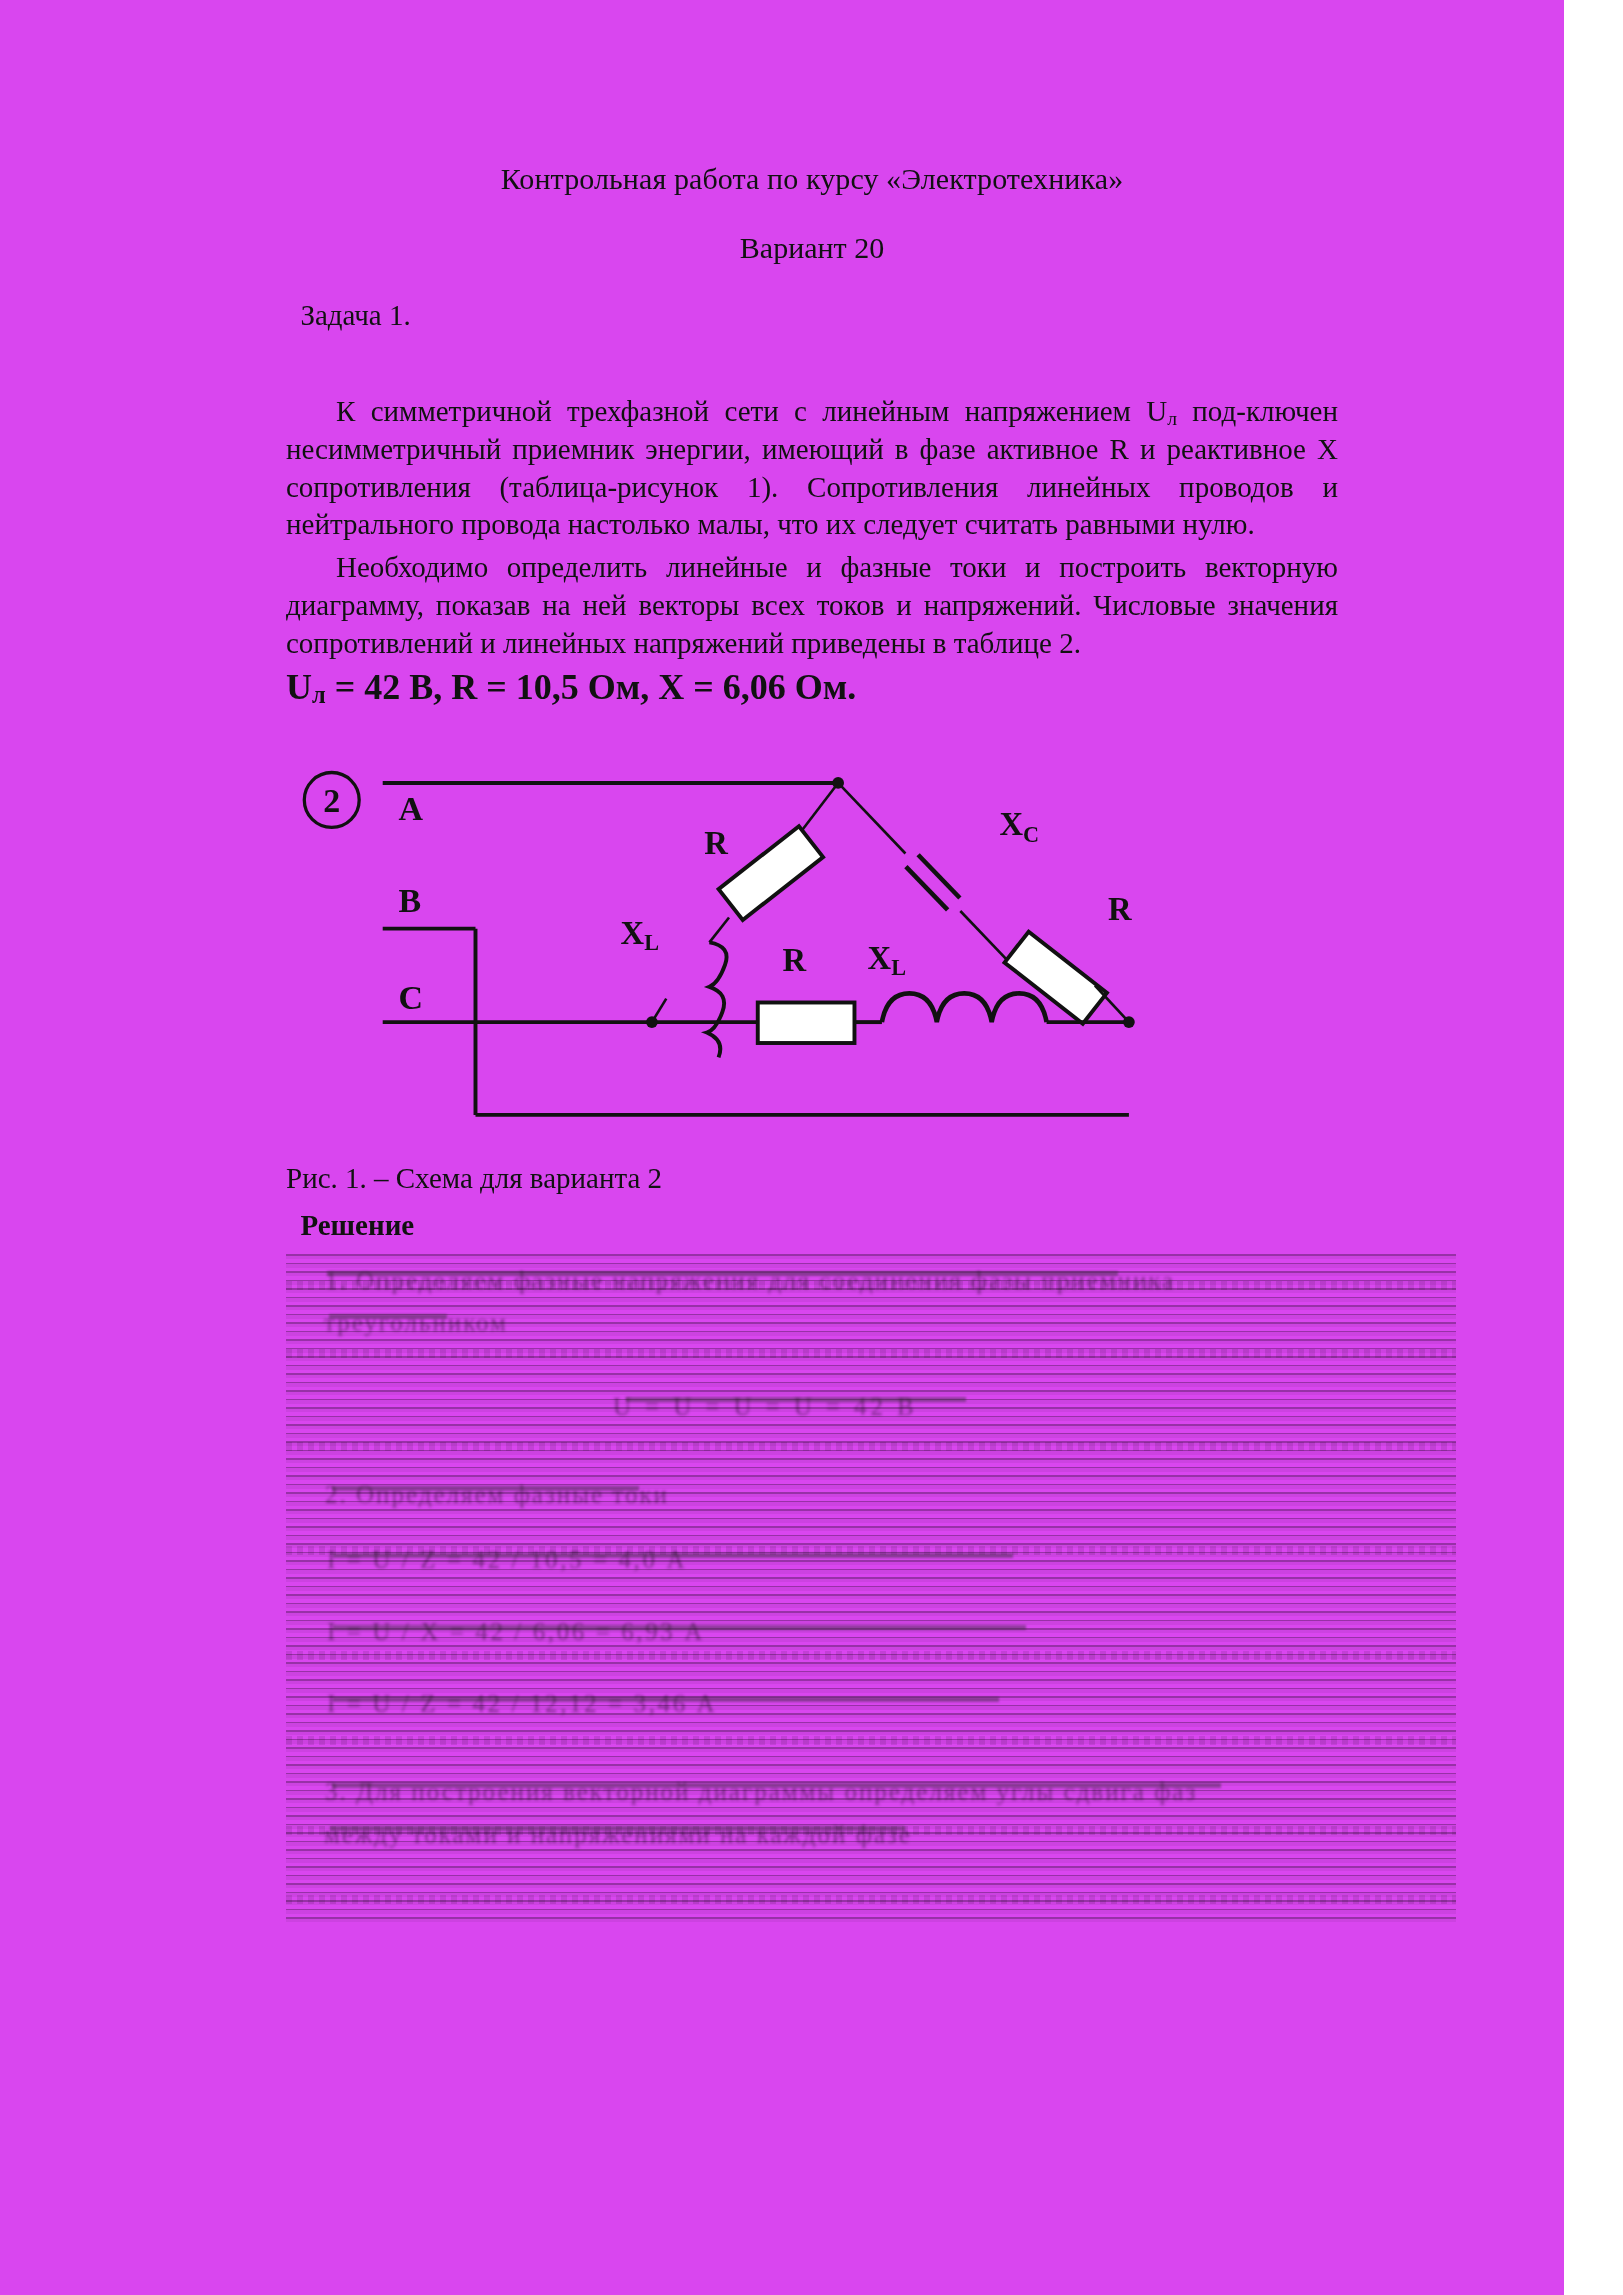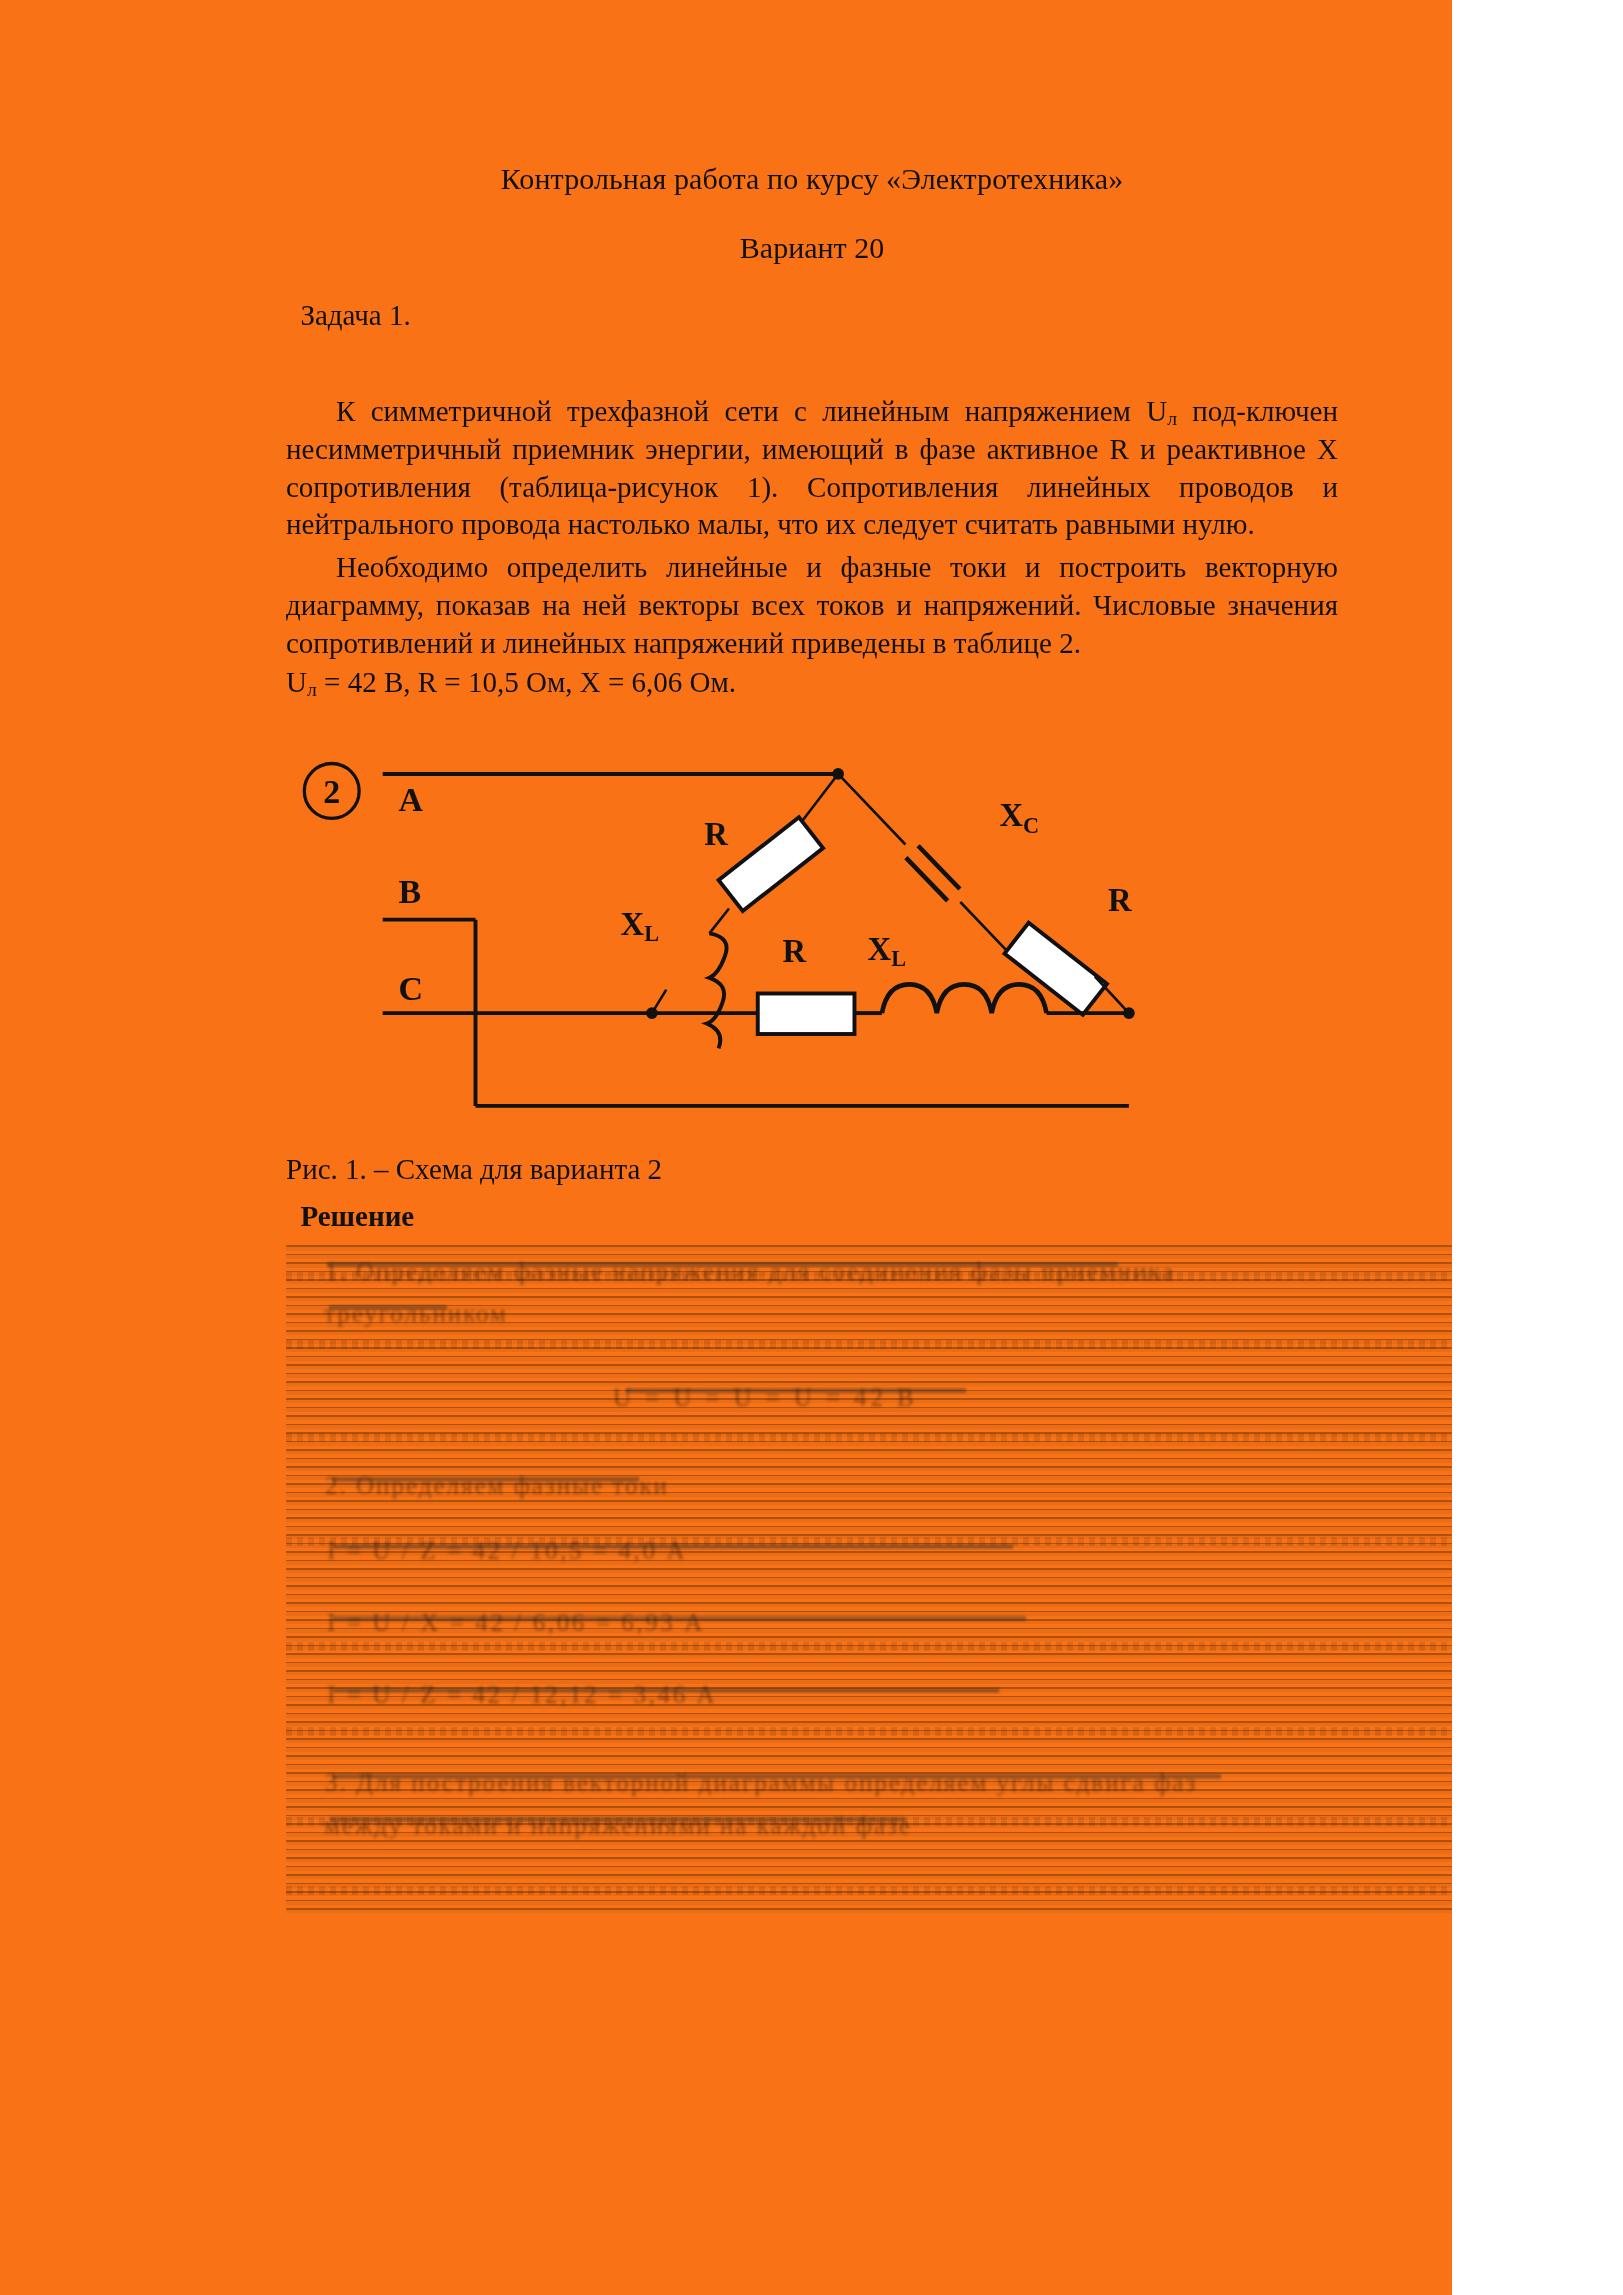--- a/index.html
+++ b/index.html
@@ -7,23 +7,23 @@
     margin: 0;
     padding: 0;
     background: #ffffff;
   }
   body {
     font-family: "Liberation Serif", "DejaVu Serif", serif;
     color: #111111;
   }
   .page {
     position: relative;
-    width: 1452px;
+    width: 1564px;
     height: 2295px;
-    background: #f97316;
+    background: #d946ef;
     overflow: hidden;
   }
   .content {
     position: absolute;
     left: 286px;
     top: 0;
     width: 1052px;
   }
 
   
@@ -53,25 +53,26 @@
     font-size: 29px;
     line-height: 1.30;
     text-align: justify;
     text-indent: 50px;
     margin: 0;
     hyphens: manual;
   }
   p.body.first { margin-top: 60px; }
   p.body.tight { margin-top: 5.2px; }
   p.values {
-    font-size: 29px;
+    font-size: 36px;
     line-height: 1.30;
     margin: 1.3px 0 0 0;
     text-indent: 0;
     text-align: left;
+    font-weight: bold;
   }
   .sub { font-size: 0.68em; vertical-align: -0.18em; }
 
   
   .figure {
     position: relative;
     margin: 51px 0 0 0;
     height: 366px;
   }
   .figure svg { display: block; }

